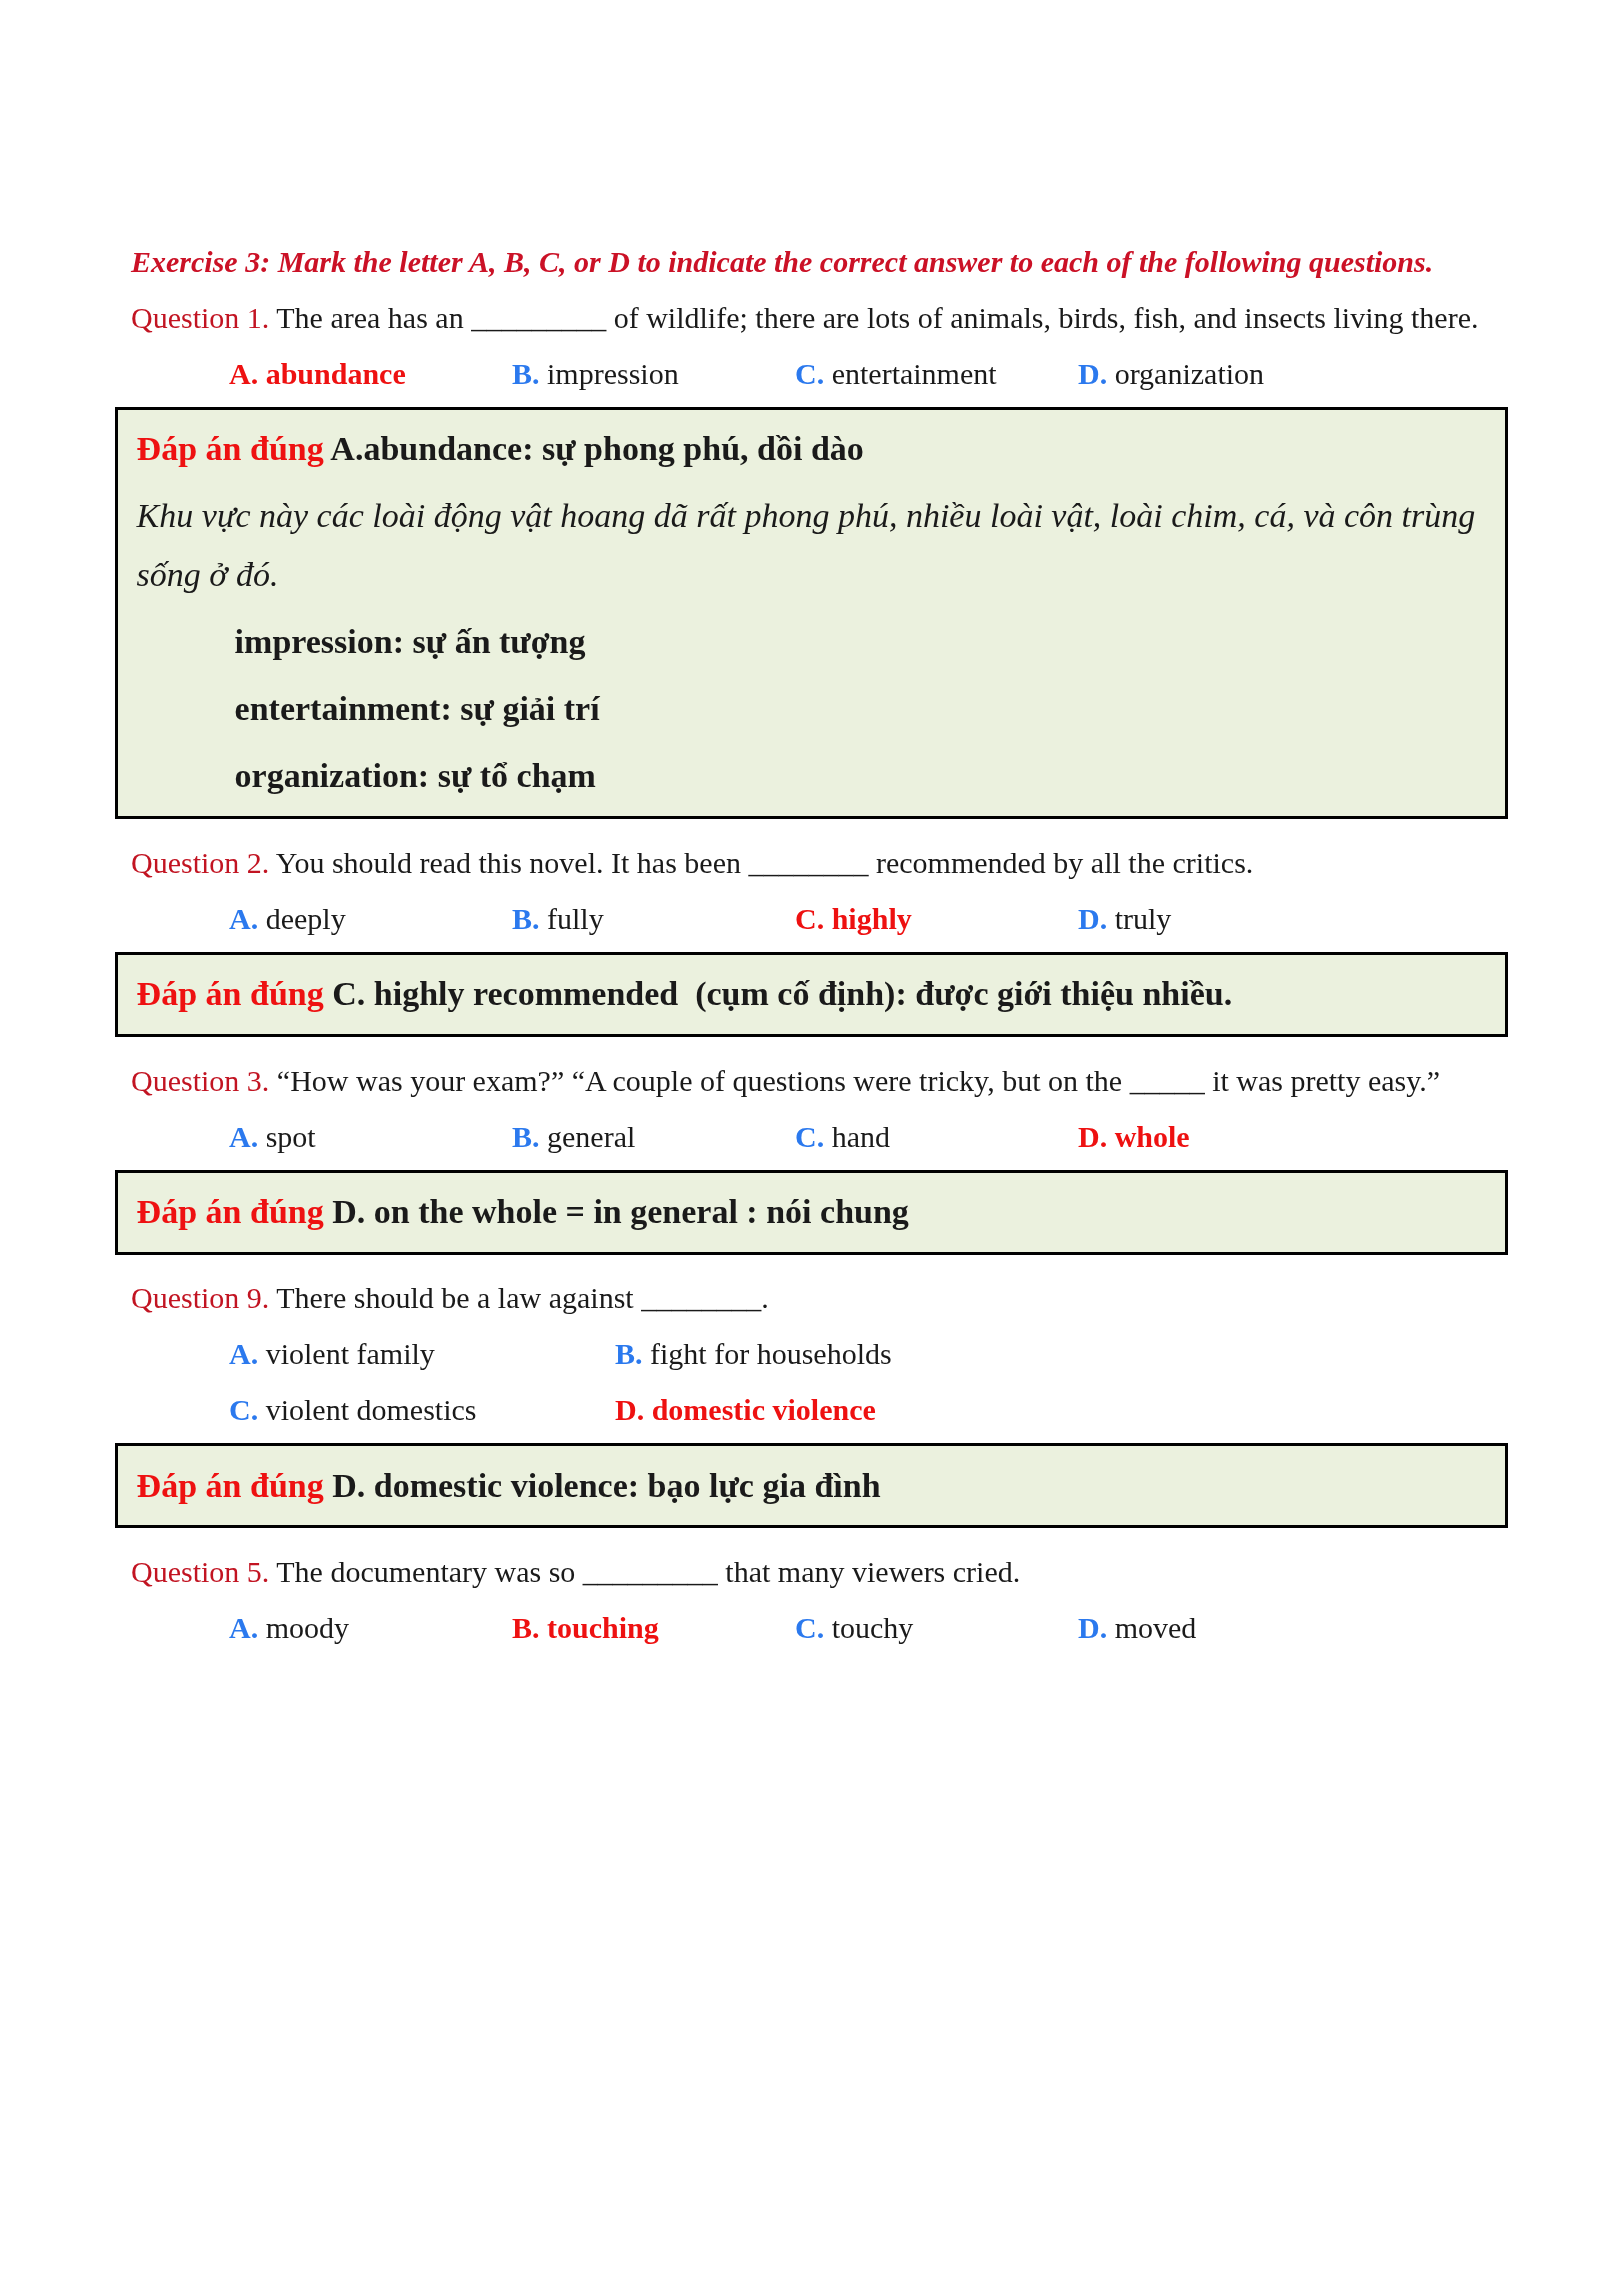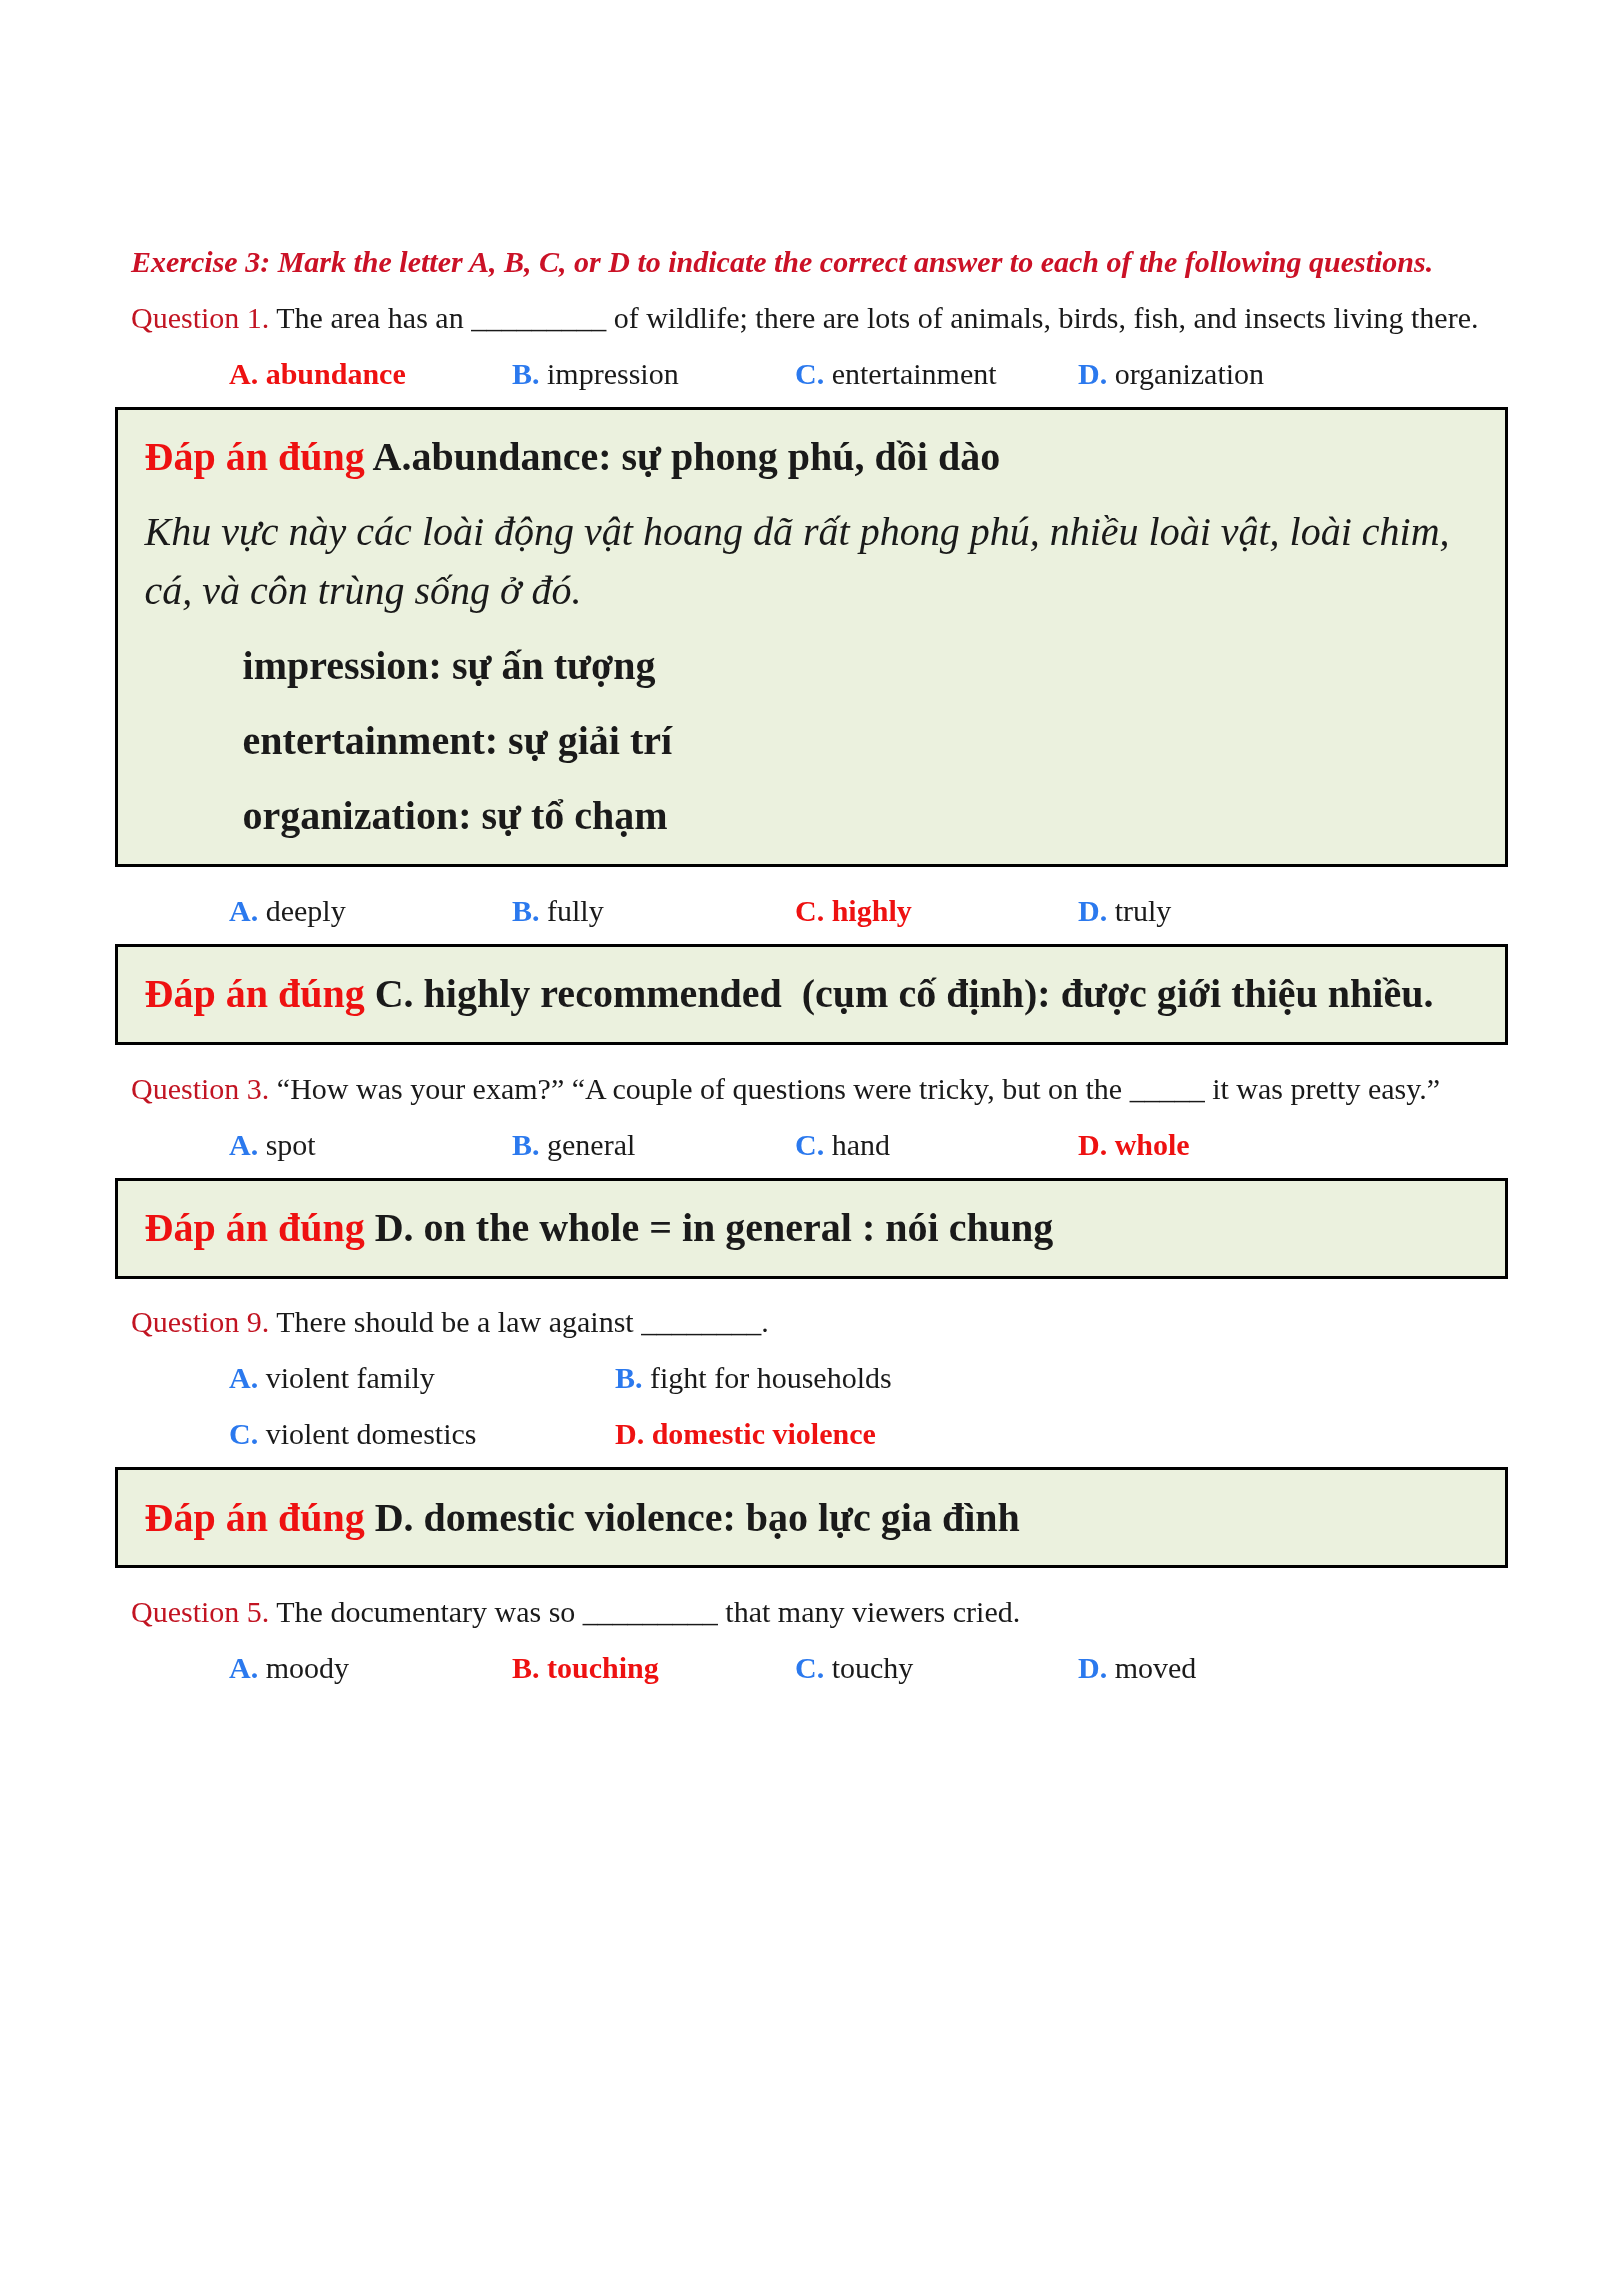--- a/index.html
+++ b/index.html
@@ -22,21 +22,21 @@
   .options{margin:0; padding-left:98px; font-size:30px; line-height:56px;}
   .opt{display:inline-block; width:283px; vertical-align:top; white-space:nowrap;}
   .options.grid2 .opt{width:386px;}
   .options.grid2 .opt:last-child{width:auto;}
   .opt-letter{color:var(--option-blue); font-weight:bold;}
   .opt.correct .opt-letter,.opt.correct .opt-text{color:var(--answer-red); font-weight:bold;}
   .answer-box{
     margin:5.2px -3.3px 15.7px -16.4px; padding:1.3px 11.8px 2.6px 11px;
     background:var(--box-bg); border:3.3px solid var(--box-border);
   }
-  .box-line{margin:16px; font-size:40px; line-height:59px; font-weight:bold; white-space:pre-wrap;}
+  .box-line{margin:8px; font-size:34px; line-height:59px; font-weight:bold; white-space:pre-wrap;}
   .box-line.italic{font-weight:normal; font-style:italic;}
   .box-line.indent{padding-left:98px;}
   .answer-prefix{color:var(--answer-red); font-weight:bold;}
 </style>
 </head>
 <body>
 
 <div class="page">
   <div class="content">
     <p class="doc-title">Exercise 3: Mark the letter A, B, C, or D to indicate the correct answer to each of the following questions.</p>
@@ -46,20 +46,21 @@
           <div class="options"><span class="opt correct"><span class="opt-letter">A.</span> <span class="opt-text">abundance</span></span><span class="opt"><span class="opt-letter">B.</span> <span class="opt-text">impression</span></span><span class="opt"><span class="opt-letter">C.</span> <span class="opt-text">entertainment</span></span><span class="opt"><span class="opt-letter">D.</span> <span class="opt-text">organization</span></span></div>
           <div class="answer-box">
             <p class="box-line"><span class="answer-prefix">Đáp án đúng</span> <span class="box-text">A.abundance: sự phong phú, dồi dào</span></p>
             <p class="box-line italic"><span class="box-text">Khu vực này các loài động vật hoang dã rất phong phú, nhiều loài vật, loài chim, cá, và côn trùng sống ở đó.</span></p>
             <p class="box-line indent"><span class="box-text">impression: sự ấn tượng</span></p>
             <p class="box-line indent"><span class="box-text">entertainment: sự giải trí</span></p>
             <p class="box-line indent"><span class="box-text">organization: sự tổ chạm</span></p>
           </div>
         </div>
         <div class="question-block">
+          <p class="q-text"><span class="q-label">Question 2.</span> You should read this novel. It has been ________ recommended by all the critics.</p>
           <div class="options"><span class="opt"><span class="opt-letter">A.</span> <span class="opt-text">deeply</span></span><span class="opt"><span class="opt-letter">B.</span> <span class="opt-text">fully</span></span><span class="opt correct"><span class="opt-letter">C.</span> <span class="opt-text">highly</span></span><span class="opt"><span class="opt-letter">D.</span> <span class="opt-text">truly</span></span></div>
           <div class="answer-box">
             <p class="box-line"><span class="answer-prefix">Đáp án đúng</span> <span class="box-text">C. highly recommended  (cụm cố định): được giới thiệu nhiều.</span></p>
           </div>
         </div>
         <div class="question-block">
           <p class="q-text"><span class="q-label">Question 3.</span> “How was your exam?” “A couple of questions were tricky, but on the _____ it was pretty easy.”</p>
           <div class="options"><span class="opt"><span class="opt-letter">A.</span> <span class="opt-text">spot</span></span><span class="opt"><span class="opt-letter">B.</span> <span class="opt-text">general</span></span><span class="opt"><span class="opt-letter">C.</span> <span class="opt-text">hand</span></span><span class="opt correct"><span class="opt-letter">D.</span> <span class="opt-text">whole</span></span></div>
           <div class="answer-box">
             <p class="box-line"><span class="answer-prefix">Đáp án đúng</span> <span class="box-text">D. on the whole = in general : nói chung</span></p>

